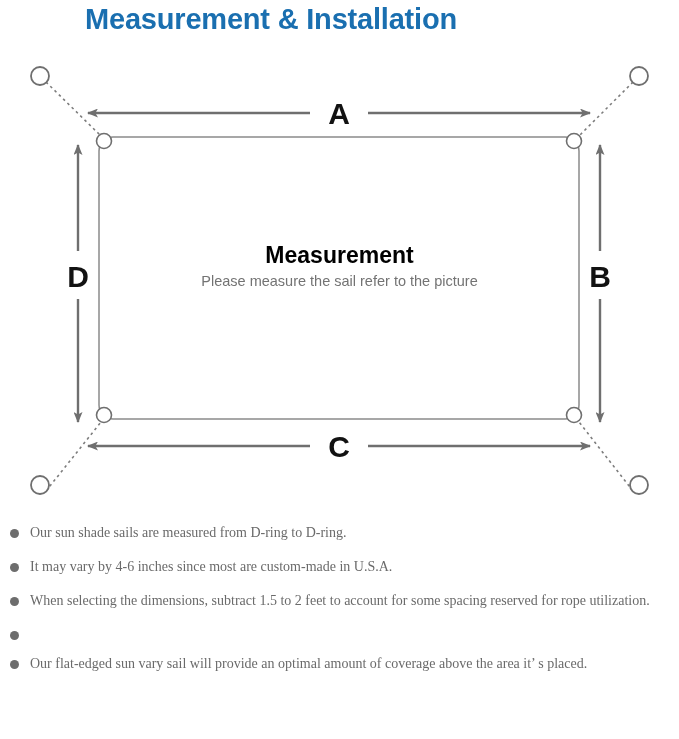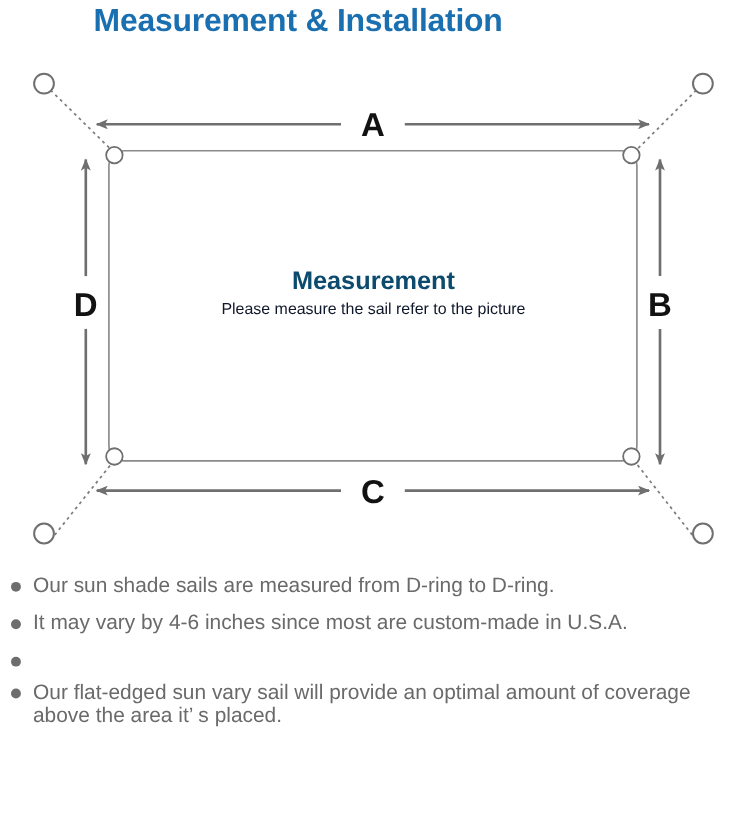--- a/index.html
+++ b/index.html
@@ -37,26 +37,26 @@
     position: absolute;
     left: 0;
     top: 240px;
     width: 679px;
     text-align: center;
     pointer-events: none;
   }
   #center-title {
     font-size: 23px;
     font-weight: bold;
-    color: #0c4a6e;
+    color: #000000;
     line-height: 30px;
   }
   #center-sub {
     font-size: 14.5px;
-    color: #0f172a;
+    color: #737373;
     line-height: 22px;
   }
   #notes {
     position: absolute;
     left: 0;
     top: 522px;
     width: 679px;
   }
   .note-item {
     display: flex;
@@ -67,24 +67,25 @@
   .note-bullet {
     width: 9px;
     height: 9px;
     border-radius: 50%;
     background: #6d6d6d;
     flex: 0 0 auto;
     margin-top: 7px;
     margin-right: 11px;
   }
   .note-text {
-    font-size: 19px;
+    font-size: 14px;
     line-height: 21px;
     color: #6a6a6a;
     max-width: 655px;
+    font-family: Liberation Serif, serif;
   }
   .dim-letter {
     font-family: "Liberation Sans", sans-serif;
     font-weight: bold;
     font-size: 30px;
     fill: #121212;
   }
 </style>
 </head>
 <body>
@@ -160,18 +161,22 @@
   <div class="note-item">
     <span class="note-bullet"></span>
     <span class="note-text">Our sun shade sails are measured from D-ring to D-ring.</span>
   </div>
   <div class="note-item">
     <span class="note-bullet"></span>
     <span class="note-text">It may vary by 4-6 inches since most are custom-made in U.S.A.</span>
   </div>
   <div class="note-item">
     <span class="note-bullet"></span>
+    <span class="note-text">When selecting the dimensions, subtract 1.5 to 2 feet to account for some spacing reserved for rope utilization.</span>
+  </div>
+  <div class="note-item">
+    <span class="note-bullet"></span>
   </div>
   <div class="note-item">
     <span class="note-bullet"></span>
     <span class="note-text">Our flat-edged sun vary sail will provide an optimal amount of coverage above the area it’ s placed.</span>
   </div>
 </div>
 
 </body></html>

